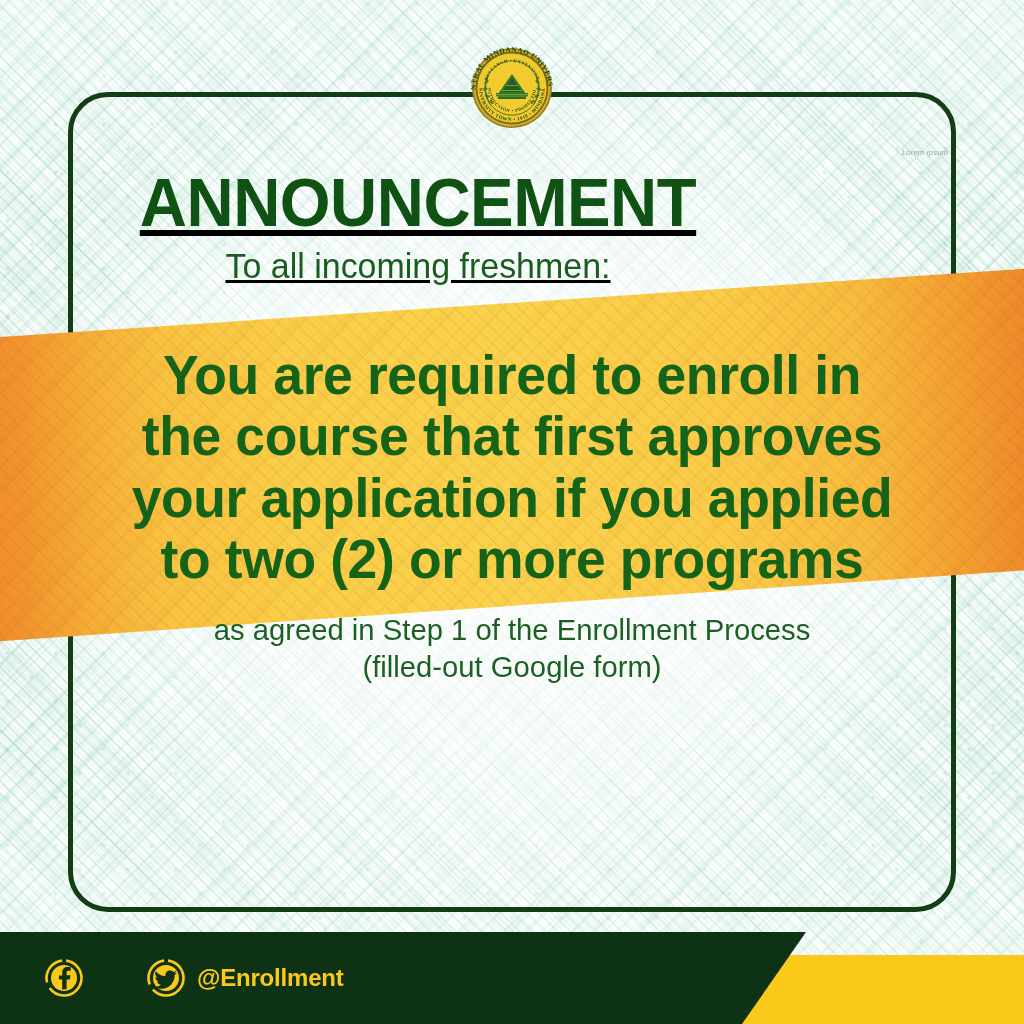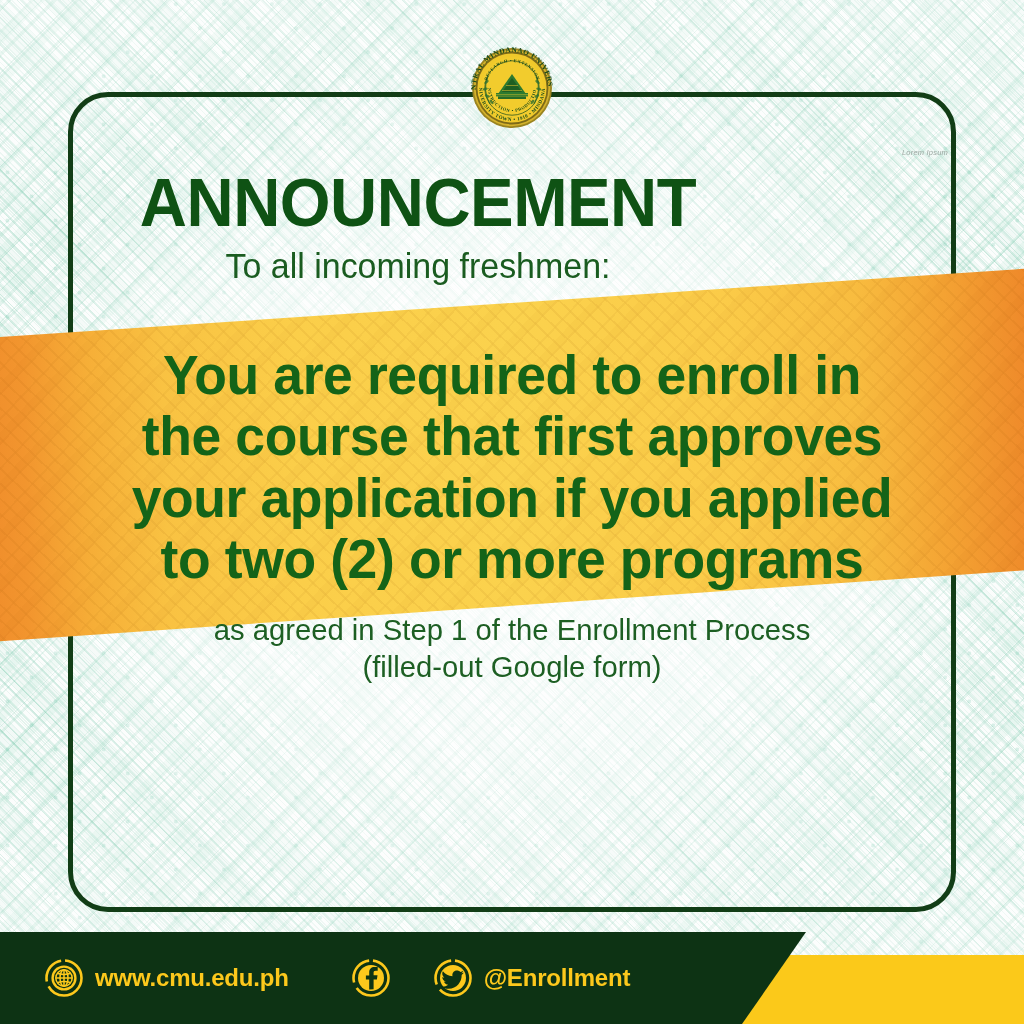--- a/index.html
+++ b/index.html
@@ -97,20 +97,21 @@
     white-space:nowrap;
     font-style:italic;
   }
 
   
   .head-wrap {
     position:absolute;
     left:0; top:168px;
     width:836px;
     text-align:center;
+    text-decoration:underline;
   }
   .headline {
     font-family:"Liberation Sans", sans-serif;
     font-weight:bold;
     font-size:68px;
     line-height:1.0;
     letter-spacing:-0.5px;
     color:#0f5214;
     transform:scaleX(.96);
   }
@@ -307,38 +308,20 @@
   <div class="footnote">
     <span class="ln">as agreed in Step 1 of the Enrollment Process</span>
     <span class="ln">(filled-out Google form)</span>
   </div>
 
   <div class="footer-yellow"></div>
   <div class="footer-green"></div>
 
   <div class="footer-items">
 
-    <div class="fi">
-      <span class="glyph">
-        <svg viewBox="0 0 40 40" aria-hidden="true">
-          <circle cx="20" cy="20" r="17.5" fill="none" stroke="#fcc81c" stroke-width="2.6" stroke-dasharray="46 5 28 4"></circle>
-          <circle cx="20" cy="20" r="12.6" fill="#fcc81c"></circle>
-          <circle cx="20" cy="20" r="10.2" fill="#0d3314"></circle>
-          <g fill="none" stroke="#fcc81c" stroke-width="1.5">
-            <circle cx="20" cy="20" r="8.2"></circle>
-            <line x1="11.8" y1="20" x2="28.2" y2="20"></line>
-            <line x1="20" y1="11.8" x2="20" y2="28.2"></line>
-            <ellipse cx="20" cy="20" rx="4" ry="8.2"></ellipse>
-            <path d="M13.2 15.2 Q20 17.6 26.8 15.2"></path>
-            <path d="M13.2 24.8 Q20 22.4 26.8 24.8"></path>
-          </g>
-        </svg>
-      </span>
-      <span class="lbl">www.cmu.edu.ph</span>
-    </div>
 
     <div class="fi">
       <span class="glyph">
         <svg viewBox="0 0 40 40" aria-hidden="true">
           <circle cx="20" cy="20" r="17.5" fill="none" stroke="#fcc81c" stroke-width="2.6" stroke-dasharray="44 6 30 4"></circle>
           <circle cx="20" cy="20" r="13" fill="#fcc81c"></circle>
           <path d="M22.6 31.2 V21.4 h3.3 l0.6 -4.1 h-3.9 v-2.5 c0 -1.2 0.4 -2 2.1 -2 h2 V9.1 c-0.4 -0.05 -1.7 -0.15 -3.2 -0.15 c-3.2 0 -5.3 1.9 -5.3 5.5 v3.05 h-3.3 v4.1 h3.3 v9.8 z" fill="#0d3314"></path>
         </svg>
       </span>
     </div>

